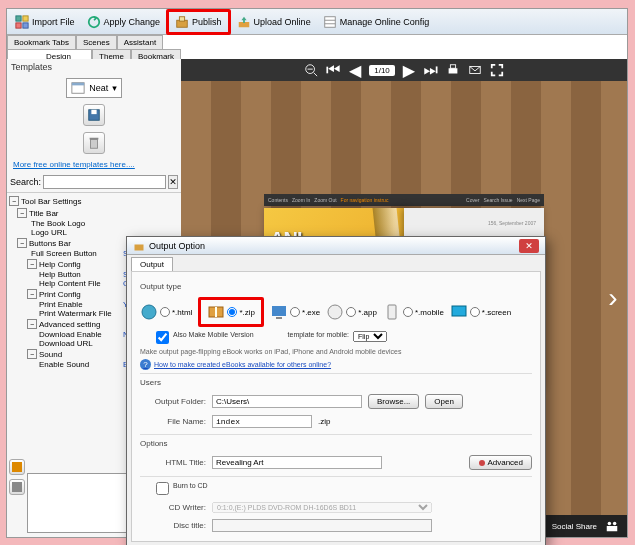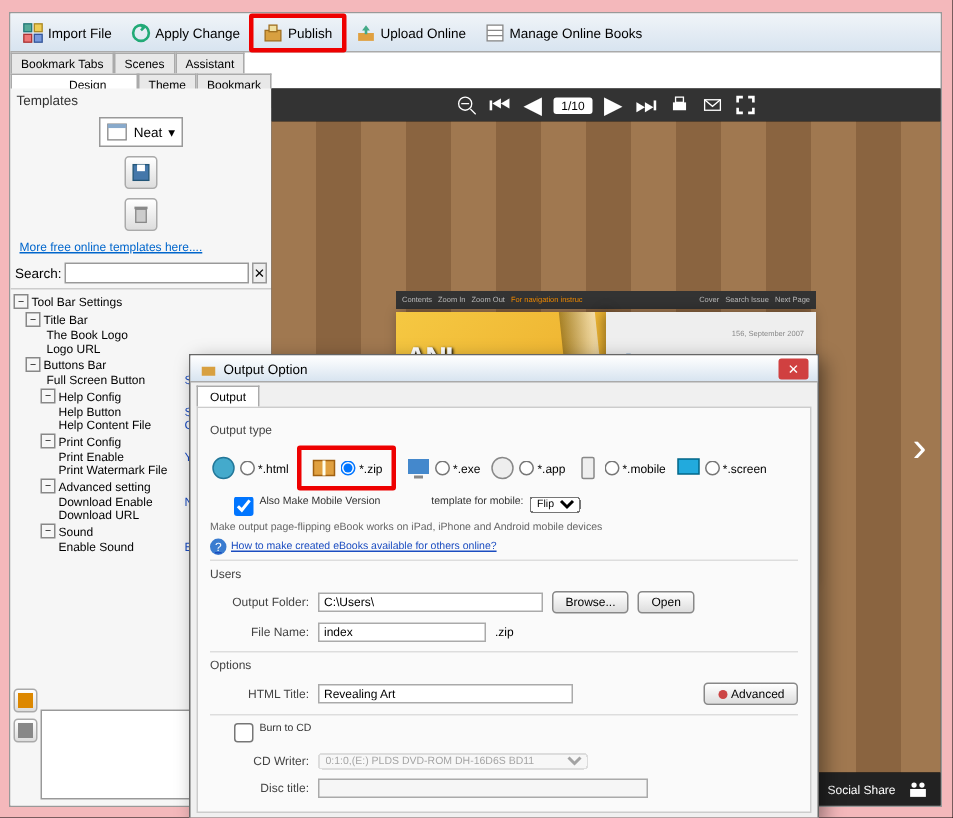--- a/index.html
+++ b/index.html
@@ -105,21 +105,21 @@
           <path d="M8 2 L11 6 L9 6 L9 9 L7 9 L7 6 L5 6 Z" fill="#4a8"></path>
         </svg>
       <span>Upload Online</span>
     </div>
     <div class="tbtn">
       <svg viewBox="0 0 16 16">
           <rect x="2" y="2" width="12" height="12" fill="#fff" stroke="#888"></rect>
           <line x1="2" y1="6" x2="14" y2="6" stroke="#888"></line>
           <line x1="2" y1="10" x2="14" y2="10" stroke="#888"></line>
         </svg>
-      <span>Manage Online Books</span>
+      <span>Manage Online Config</span>
     </div>
   </div>
 
   <div style="display:flex; flex-direction:column; width:174px;">
     <div class="tabrow">
       <div>Bookmark Tabs</div>
       <div>Scenes</div>
       <div>Assistant</div>
     </div>
     <div class="tabrow">
@@ -396,41 +396,41 @@
     <div class="sep-h"></div>
     <div class="group-label">Users</div>
     <div class="form-row">
       <span class="lbl">Output Folder:</span>
       <input type="text" style="width: 150px;" value="C:\Users\">
       <span class="btn">Browse...</span>
       <span class="btn">Open</span>
     </div>
     <div class="form-row">
       <span class="lbl">File Name:</span>
-      <input type="text" style="width: 112px;" value="index">
+      <input type="text" style="width: 100px; font-family: Liberation Mono, monospace;" value="index">
       <span>.zip</span>
     </div>
     <div class="sep-h"></div>
     <div class="group-label">Options</div>
     <div class="form-row">
       <span class="lbl">HTML Title:</span>
       <input type="text" style="width: 170px;" value="Revealing Art">
       <span style="flex:1"></span>
       <span class="btn"><svg width="8" height="8" style="vertical-align:middle">
             <circle cx="4" cy="4" r="3" fill="#c44"></circle>
           </svg> <span>Advanced</span></span>
     </div>
     <div class="sep-h"></div>
     <div class="chkrow">
       <input type="checkbox" style="">
       <span>Burn to CD</span>
     </div>
     <div class="form-row grey">
       <span class="lbl">CD Writer:</span>
-      <select disabled="" style="width:180px;font-size:7px"><option>0:1:0,(E:) PLDS   DVD-ROM DH-16D6S BD11</option></select>
+      <select disabled="" style="width:220px;font-size:7px"><option>0:1:0,(E:) PLDS   DVD-ROM DH-16D6S BD11</option></select>
     </div>
     <div class="form-row grey">
       <span class="lbl">Disc title:</span>
       <input type="text" disabled="" style="width: 220px;">
     </div>
   </div>
   
 </div>
 
 </body></html>

